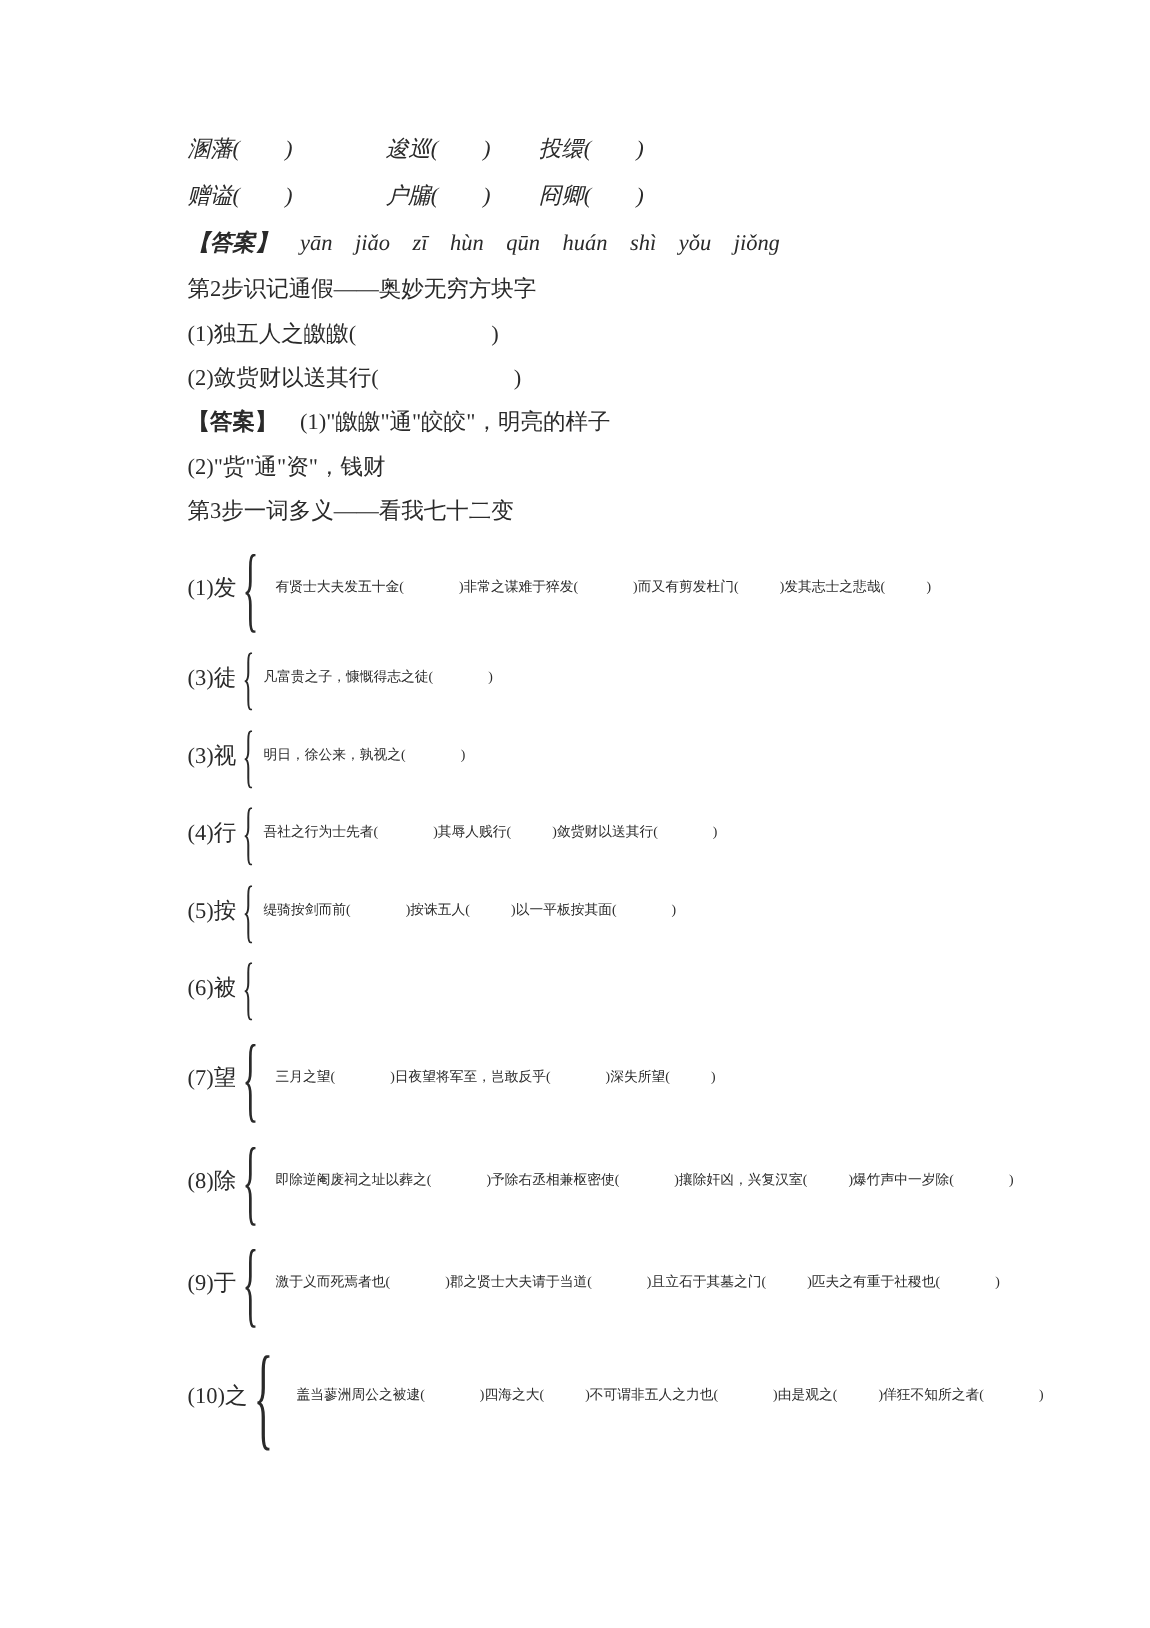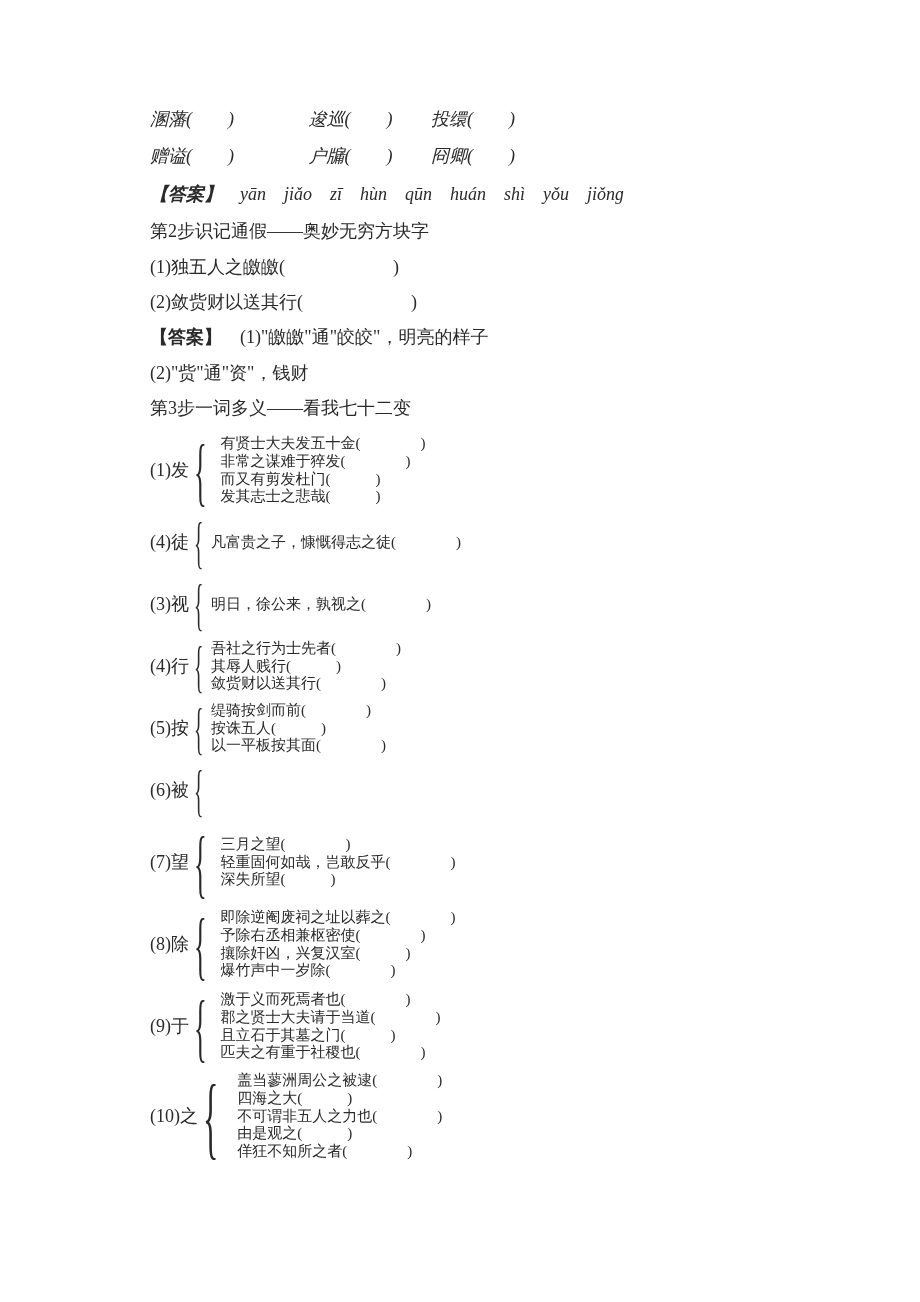--- a/index.html
+++ b/index.html
@@ -26,21 +26,21 @@
     transform: scaleX(0.35);
     transform-origin: left center;
     flex: 0 0 auto;
     margin-right: -10px;
     font-family: "STIXGeneral","Cambria Math",serif;
     font-weight: 300;
   }
   .brace.b3 { font-size: 56px; }
   .brace.b4 { font-size: 76px; }
   .brace.b5 { font-size: 92px; }
-  .stack { display: inline-flex; flex-direction: column; justify-content: center; font-size: 15px; line-height: 1.18; }
+  .stack { display: inline-flex; flex-direction: row; justify-content: center; font-size: 11px; line-height: 1.18; }
   .stack .row { white-space: nowrap; }
 </style>
 </head>
 <body>
 
 <div class="line">
   <span>溷藩(　　)</span><span class="gap1"></span>
   <span>逡巡(　　)</span><span class="gap2"></span>
   <span>投缳(　　)</span>
 </div>
@@ -66,21 +66,21 @@
   <span class="brace b4">{</span>
   <span class="stack">
       <div class="row">有贤士大夫发五十金(　　　　)</div>
       <div class="row">非常之谋难于猝发(　　　　)</div>
       <div class="row">而又有剪发杜门(　　　)</div>
       <div class="row">发其志士之悲哉(　　　)</div>
     </span>
 </div>
 
 <div class="entry">
-  <span class="label">(4)徒</span>
+  <span class="label">(3)徒</span>
   <span class="brace b3">{</span>
   <span class="stack">
       <div class="row">凡富贵之子，慷慨得志之徒(　　　　)</div>
     </span>
 </div>
 
 <div class="entry">
   <span class="label">(3)视</span>
   <span class="brace b3">{</span>
   <span class="stack">
@@ -111,21 +111,21 @@
 <div class="entry">
   <span class="label">(6)被</span>
   <span class="brace b3">{</span>
 </div>
 
 <div class="entry">
   <span class="label">(7)望</span>
   <span class="brace b4">{</span>
   <span class="stack">
       <div class="row">三月之望(　　　　)</div>
-      <div class="row">轻重固何如哉，岂敢反乎(　　　　)</div>
+      <div class="row">日夜望将军至，岂敢反乎(　　　　)</div>
       <div class="row">深失所望(　　　)</div>
     </span>
 </div>
 
 <div class="entry">
   <span class="label">(8)除</span>
   <span class="brace b4">{</span>
   <span class="stack">
       <div class="row">即除逆阉废祠之址以葬之(　　　　)</div>
       <div class="row">予除右丞相兼枢密使(　　　　)</div>

